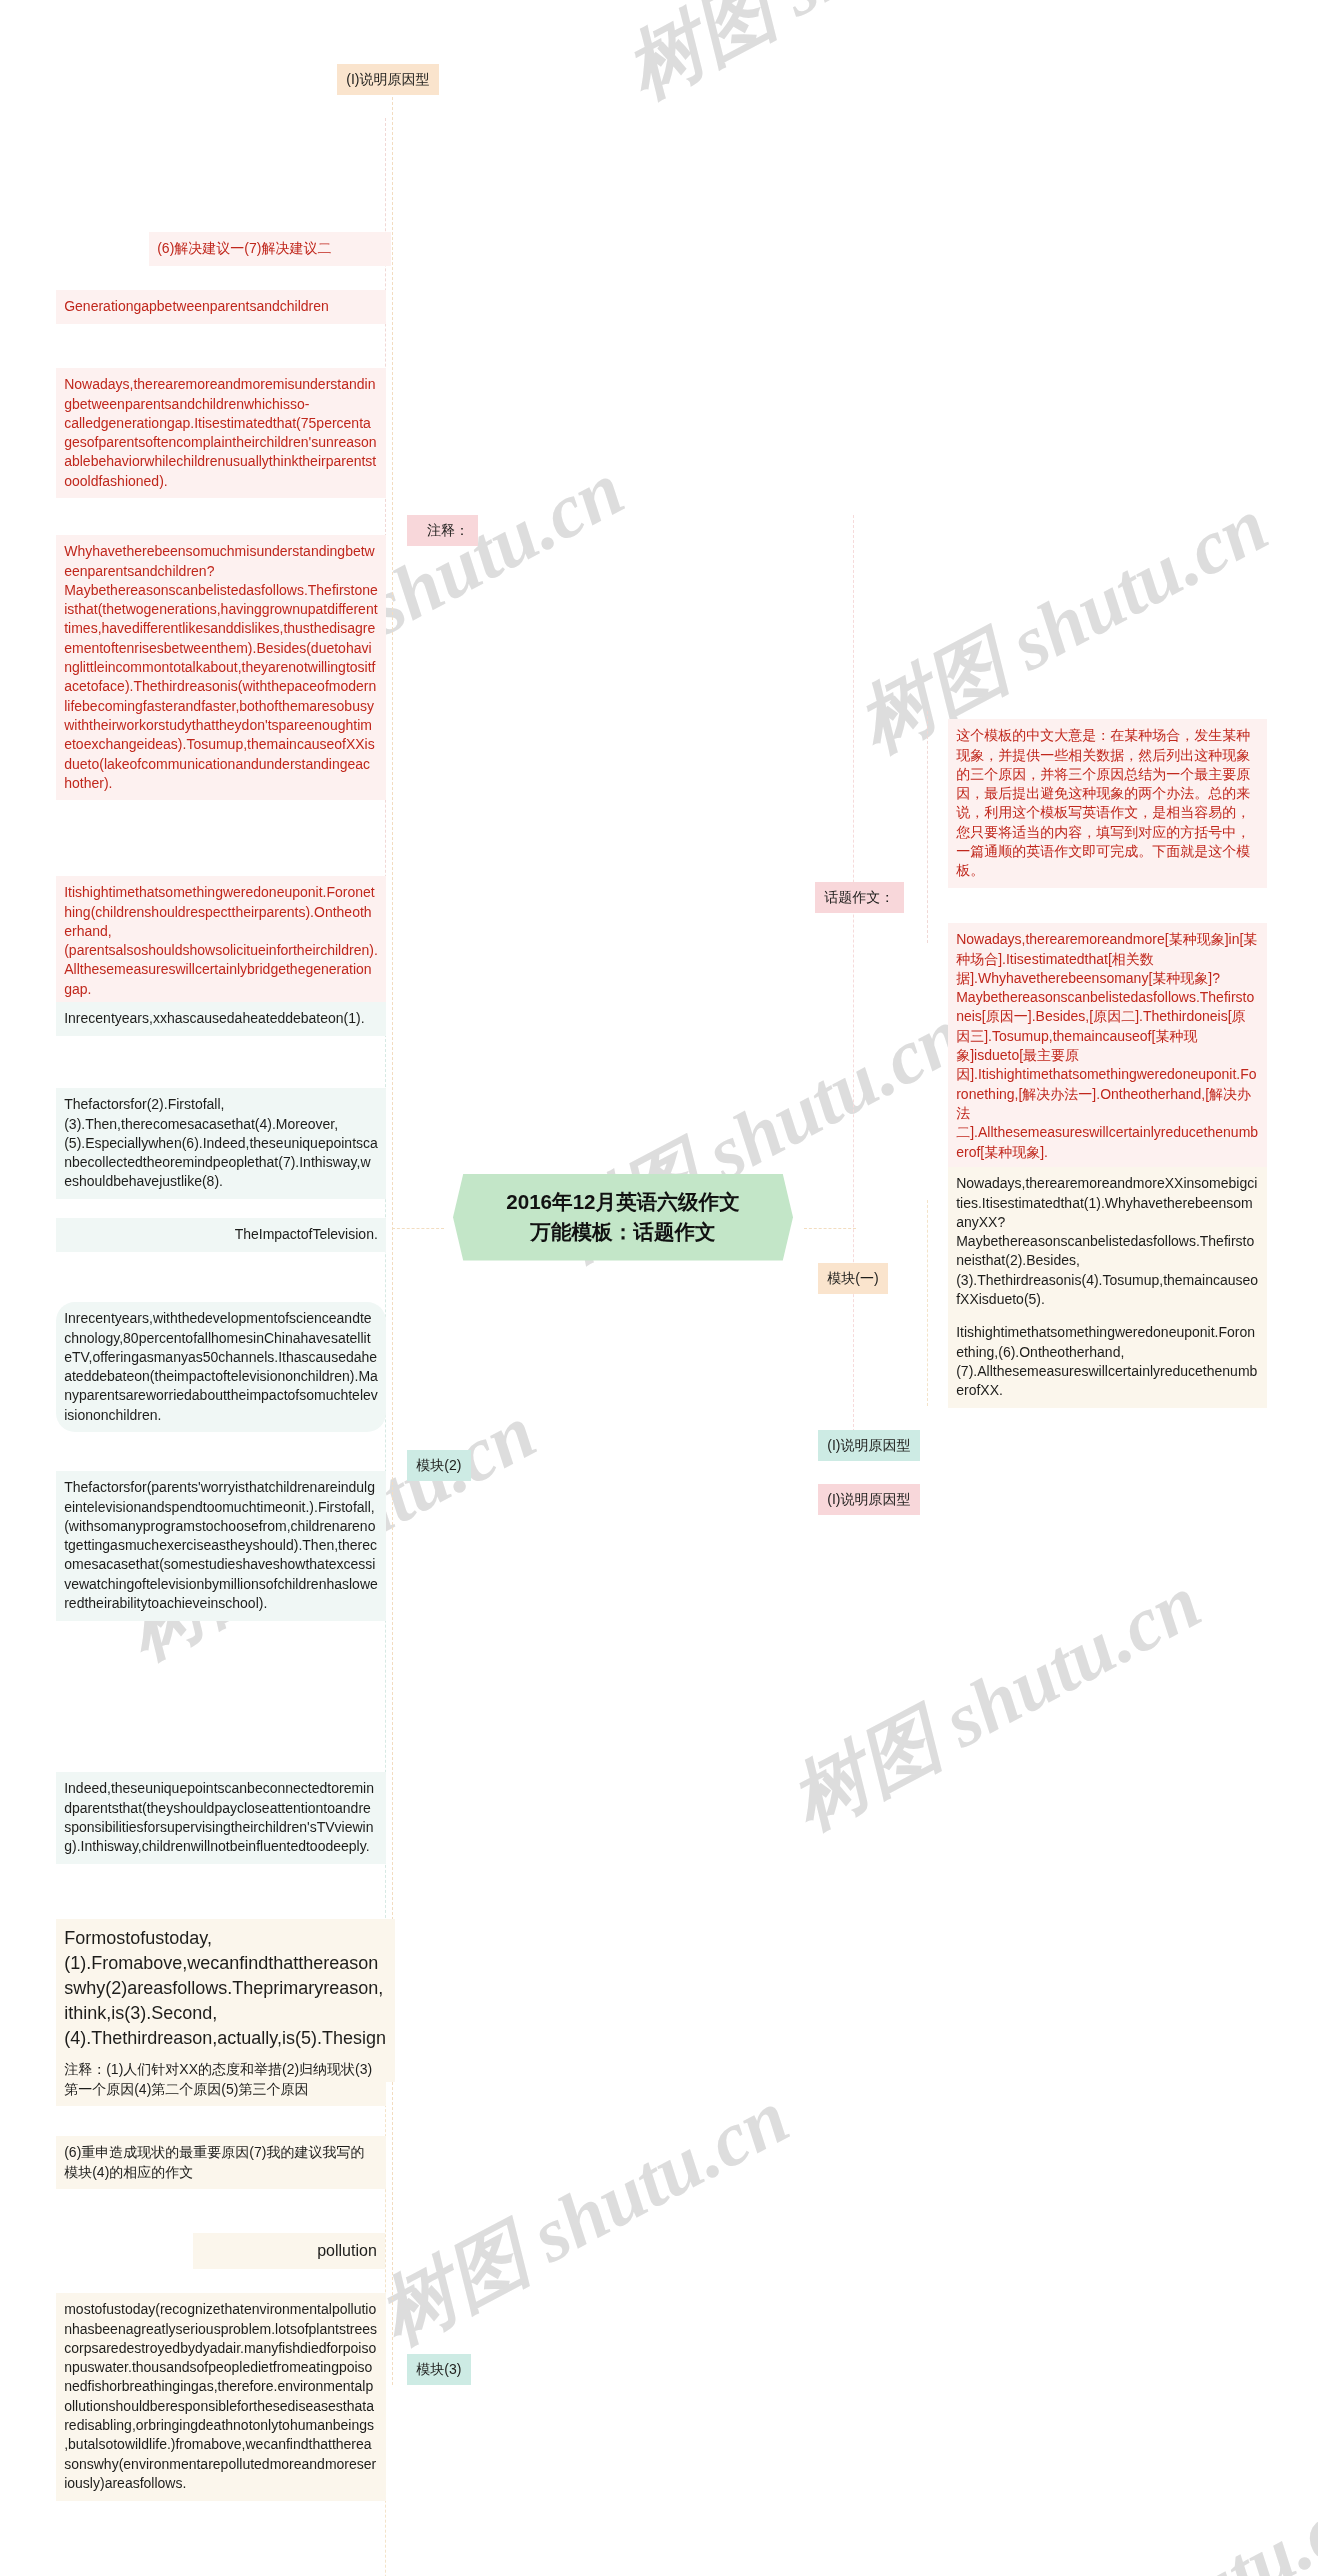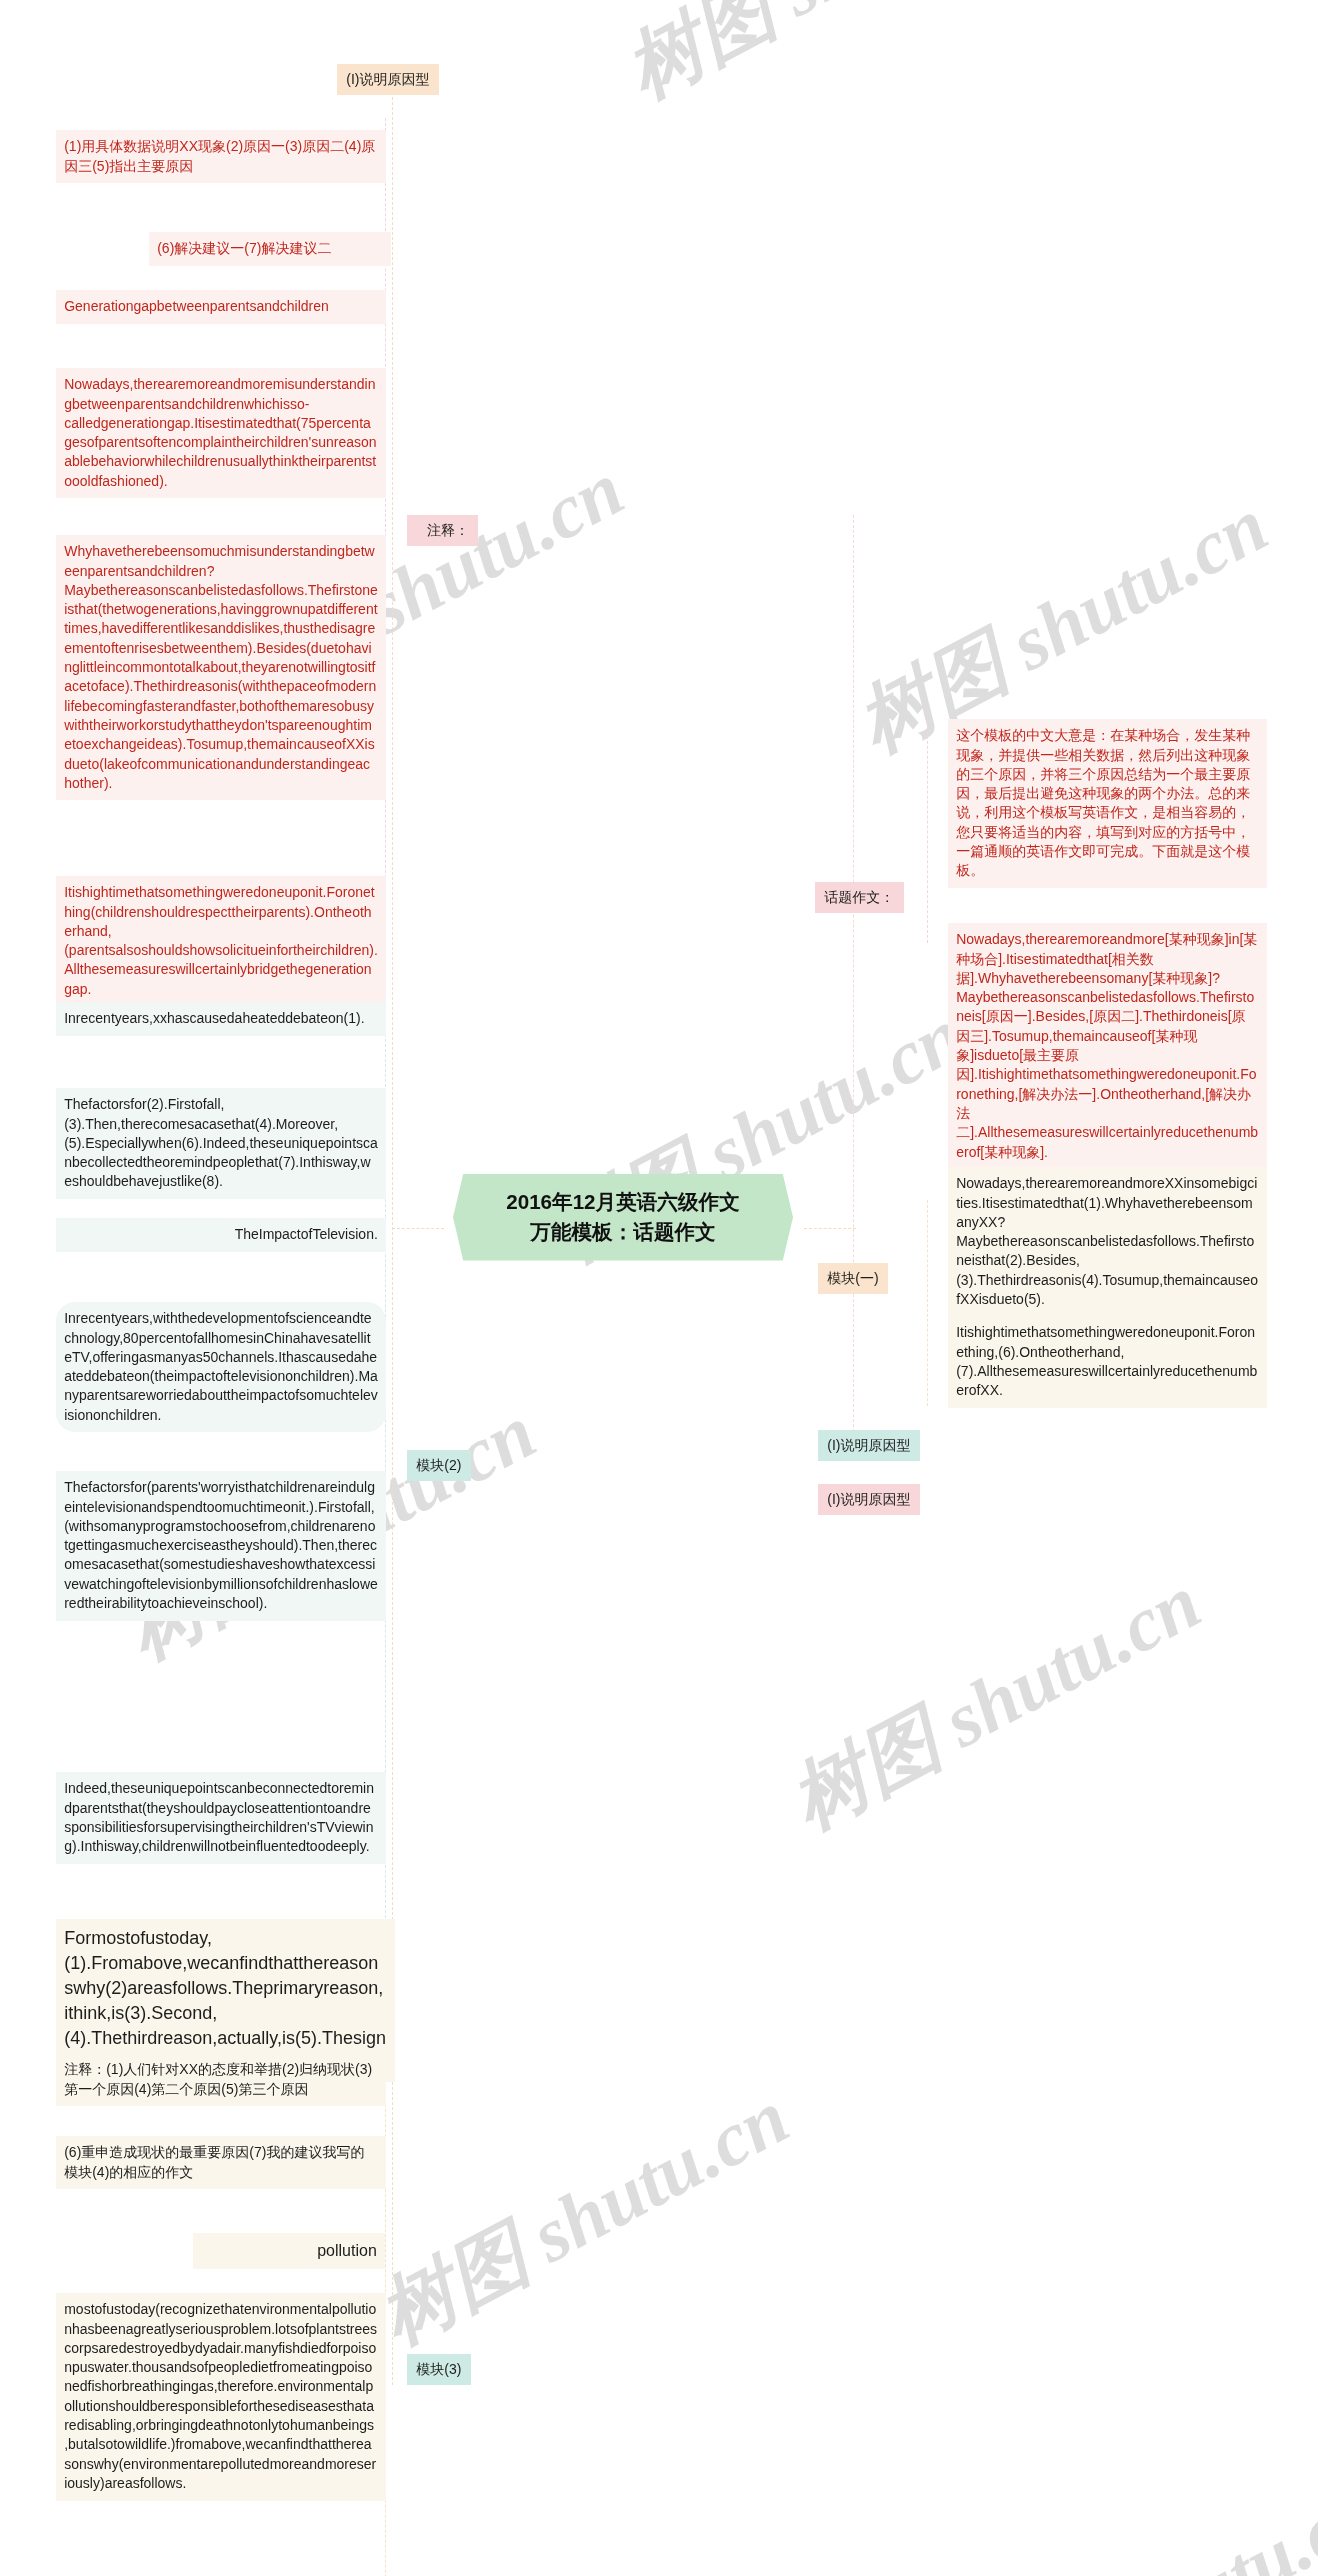--- a/index.html
+++ b/index.html
@@ -77,21 +77,20 @@
   <div class="vline" style="left:927px;top:711px;height:232px;border-left-color:#f0d8d5;"></div>
   <div class="vline" style="left:927px;top:1200px;height:206px;border-left-color:#f3e3c9;"></div>
 
   <div class="center-node" style="left:453px;top:1174px;width:340px;">
     <div>2016年12月英语六级作文</div>
     <div>万能模板：话题作文</div>
   </div>
 
   <div class="label n-lbl-peach" style="left:337px;top:64px;">(I)说明原因型</div>
 
-  <div class="node n-red" style="left:56px;top:130px;width:330px;font-size:14px;">(1)用具体数据说明XX现象(2)原因一(3)原因二(4)原因三(5)指出主要原因</div>
 
   <div class="node n-red" style="left:149px;top:232px;width:242px;font-size:14px;">(6)解决建议一(7)解决建议二</div>
 
   <div class="node n-red" style="left:56px;top:290px;width:330px;font-size:14px;">Generationgapbetweenparentsandchildren</div>
 
   <div class="node n-red" style="left:56px;top:368px;width:330px;font-size:14px;">Nowadays,therearemoreandmoremisunderstandingbetweenparentsandchildrenwhichisso-calledgenerationgap.Itisestimatedthat(75percentagesofparentsoftencomplaintheirchildren'sunreasonablebehaviorwhilechildrenusuallythinktheirparentstoooldfashioned).</div>
 
   <div class="node n-red" style="left:56px;top:535px;width:330px;font-size:14px;">Whyhavetherebeensomuchmisunderstandingbetweenparentsandchildren?Maybethereasonscanbelistedasfollows.Thefirstoneisthat(thetwogenerations,havinggrownupatdifferenttimes,havedifferentlikesanddislikes,thusthedisagreementoftenrisesbetweenthem).Besides(duetohavinglittleincommontotalkabout,theyarenotwillingtositfacetoface).Thethirdreasonis(withthepaceofmodernlifebecomingfasterandfaster,bothofthemaresobusywiththeirworkorstudythattheydon'tspareenoughtimetoexchangeideas).Tosumup,themaincauseofXXisdueto(lakeofcommunicationandunderstandingeachother).</div>
 
   <div class="node n-red" style="left:56px;top:876px;width:330px;font-size:14px;">Itishightimethatsomethingweredoneuponit.Foronething(childrenshouldrespecttheirparents).Ontheotherhand,(parentsalsoshouldshowsolicitueinfortheirchildren).Allthesemeasureswillcertainlybridgethegenerationgap.</div>

